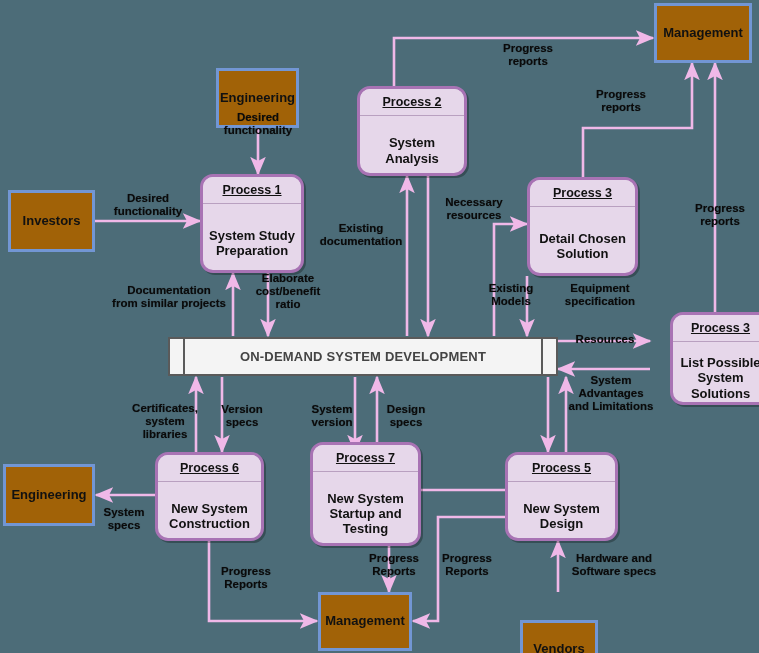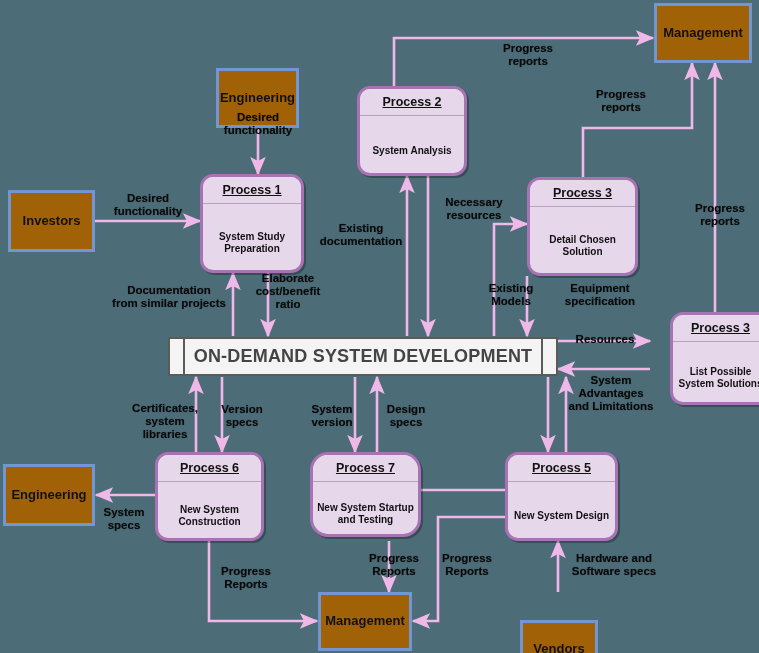--- a/index.html
+++ b/index.html
@@ -38,40 +38,40 @@
     height:26px; flex:0 0 26px;
     display:flex; align-items:center; justify-content:center;
     font-size:12.5px; font-weight:bold; color:#111;
     text-decoration:underline;
     border-bottom:1px solid #b9a0c0;
     background:#e6d7ea;
   }
   .process .pbody{
     flex:1 1 auto;
     display:flex; align-items:center; justify-content:center;
-    font-size:10px; font-weight:bold; color:#111;
+    font-size:13px; font-weight:bold; color:#111;
     text-align:center; line-height:1.18; padding:0 4px;
   }
 
   
   .store{
     position:absolute;
     background:#f4f4f4;
     border:2px solid #5a5a5a;
     box-sizing:border-box;
     display:flex; align-items:center;
   }
   .store .scap{
     flex:0 0 13px; height:100%;
     border-right:2px solid #5a5a5a;
   }
   .store .scap.right{ border-right:none; border-left:2px solid #5a5a5a; }
   .store .slabel{
     flex:1 1 auto; text-align:center;
-    font-size:18px; font-weight:bold; color:#444;
+    font-size:13px; font-weight:bold; color:#444;
     letter-spacing:.2px;
   }
 
   
   .flab{
     position:absolute;
     font-size:11.5px; font-weight:bold; color:#0a0a0a;
     line-height:1.12; text-align:center; white-space:pre;
     text-shadow:0 0 1px rgba(0,0,0,.4);
   }
@@ -197,21 +197,21 @@
 Design</div>
   </div>
 
   <div class="process" style="left:155px;top:452px;width:109px;height:89px;">
     <div class="phead">Process 6</div>
     <div class="pbody">New
 System
 Construction</div>
   </div>
 
-  <div class="process" style="left:310px;top:452px;width:111px;height:85px;border-radius:18px;">
+  <div class="process" style="left:310px;top:442px;width:111px;height:104px;">
     <div class="phead">Process 7</div>
     <div class="pbody">New System
 Startup and
 Testing</div>
   </div>
 
   <div class="store" style="left:168px;top:337px;width:390px;height:39px;">
     <div class="scap"></div>
     <div class="slabel">ON-DEMAND SYSTEM DEVELOPMENT</div>
     <div class="scap right"></div>

